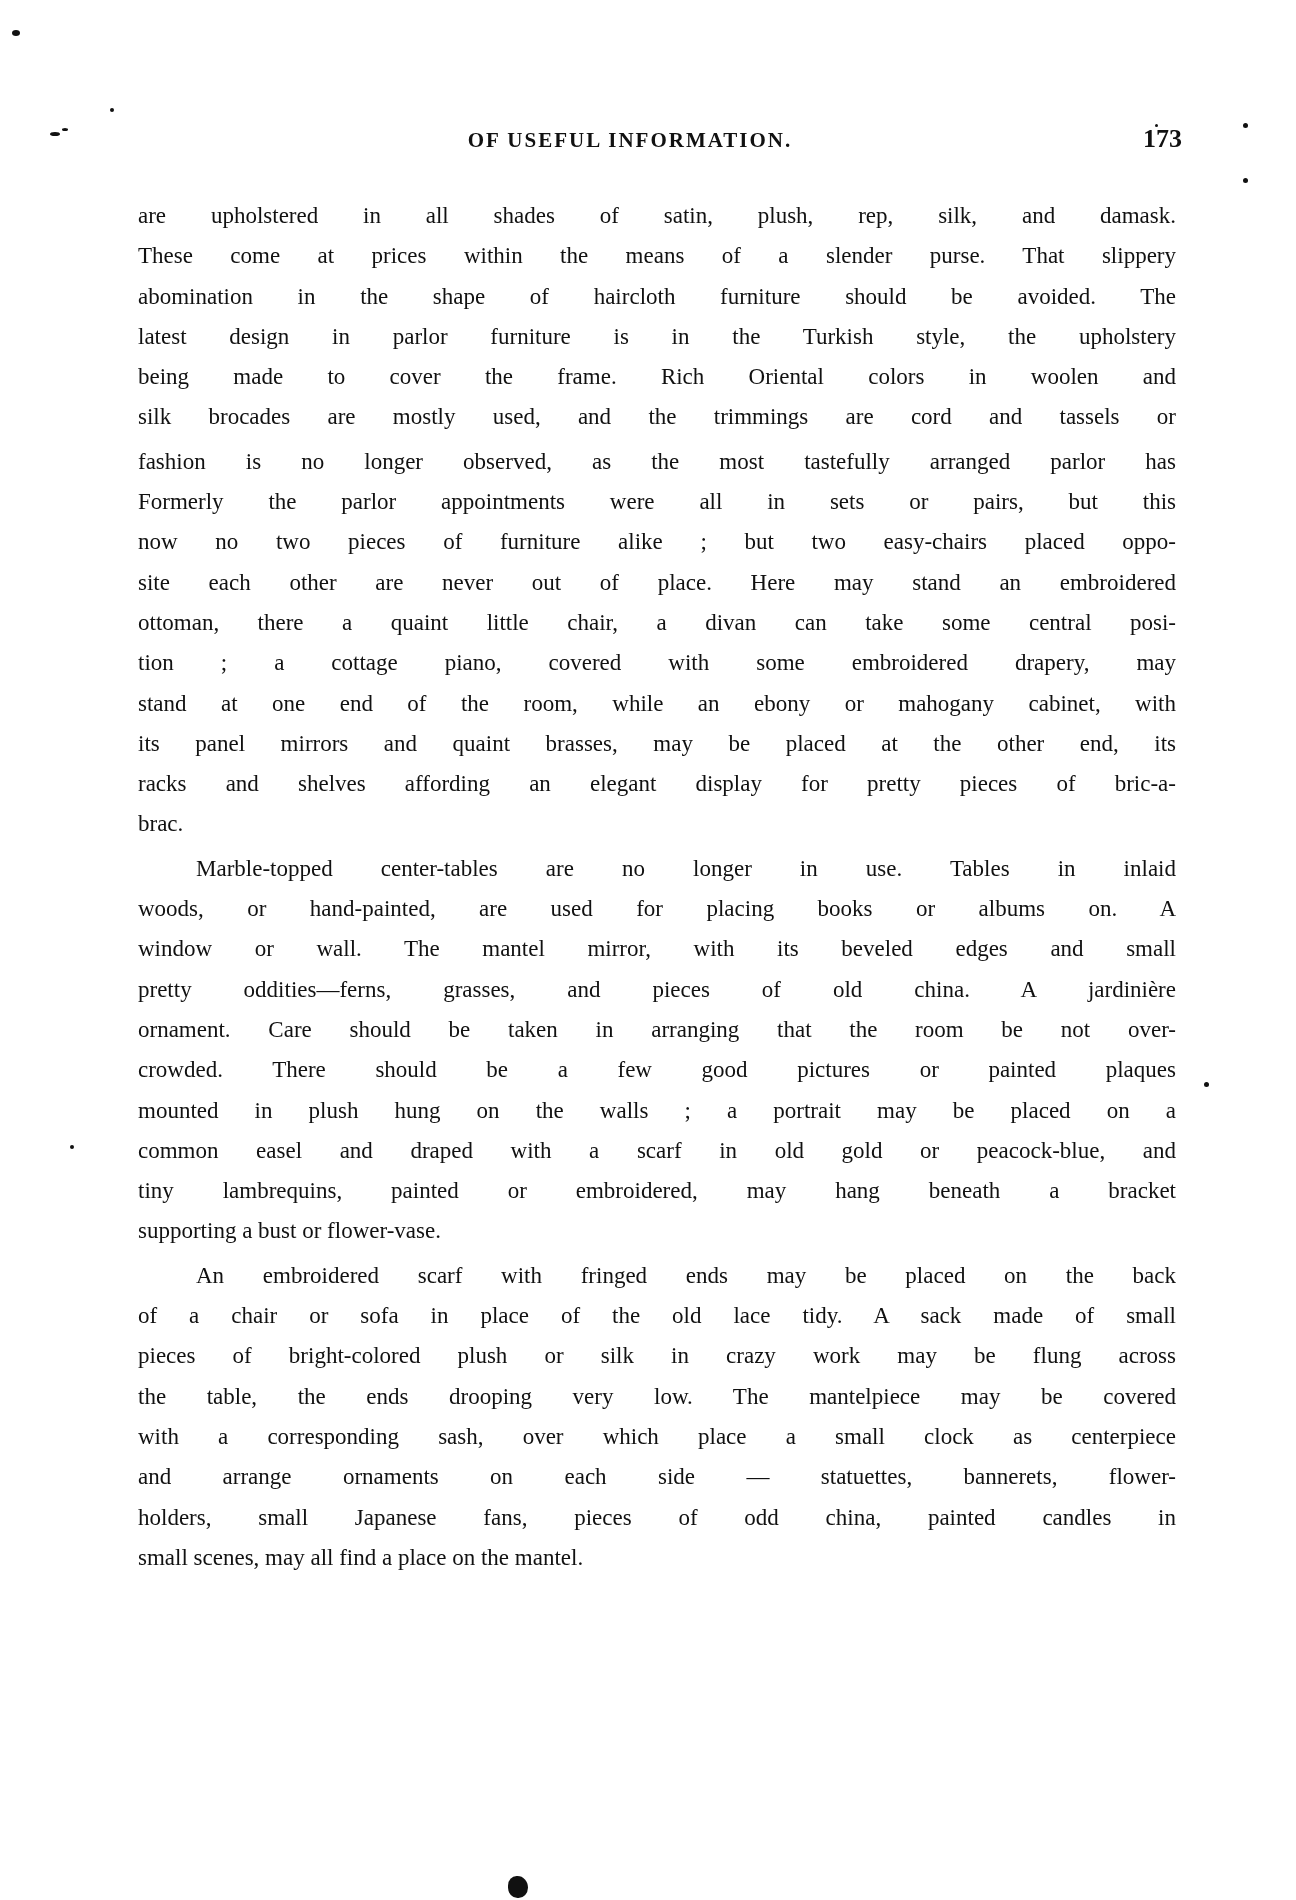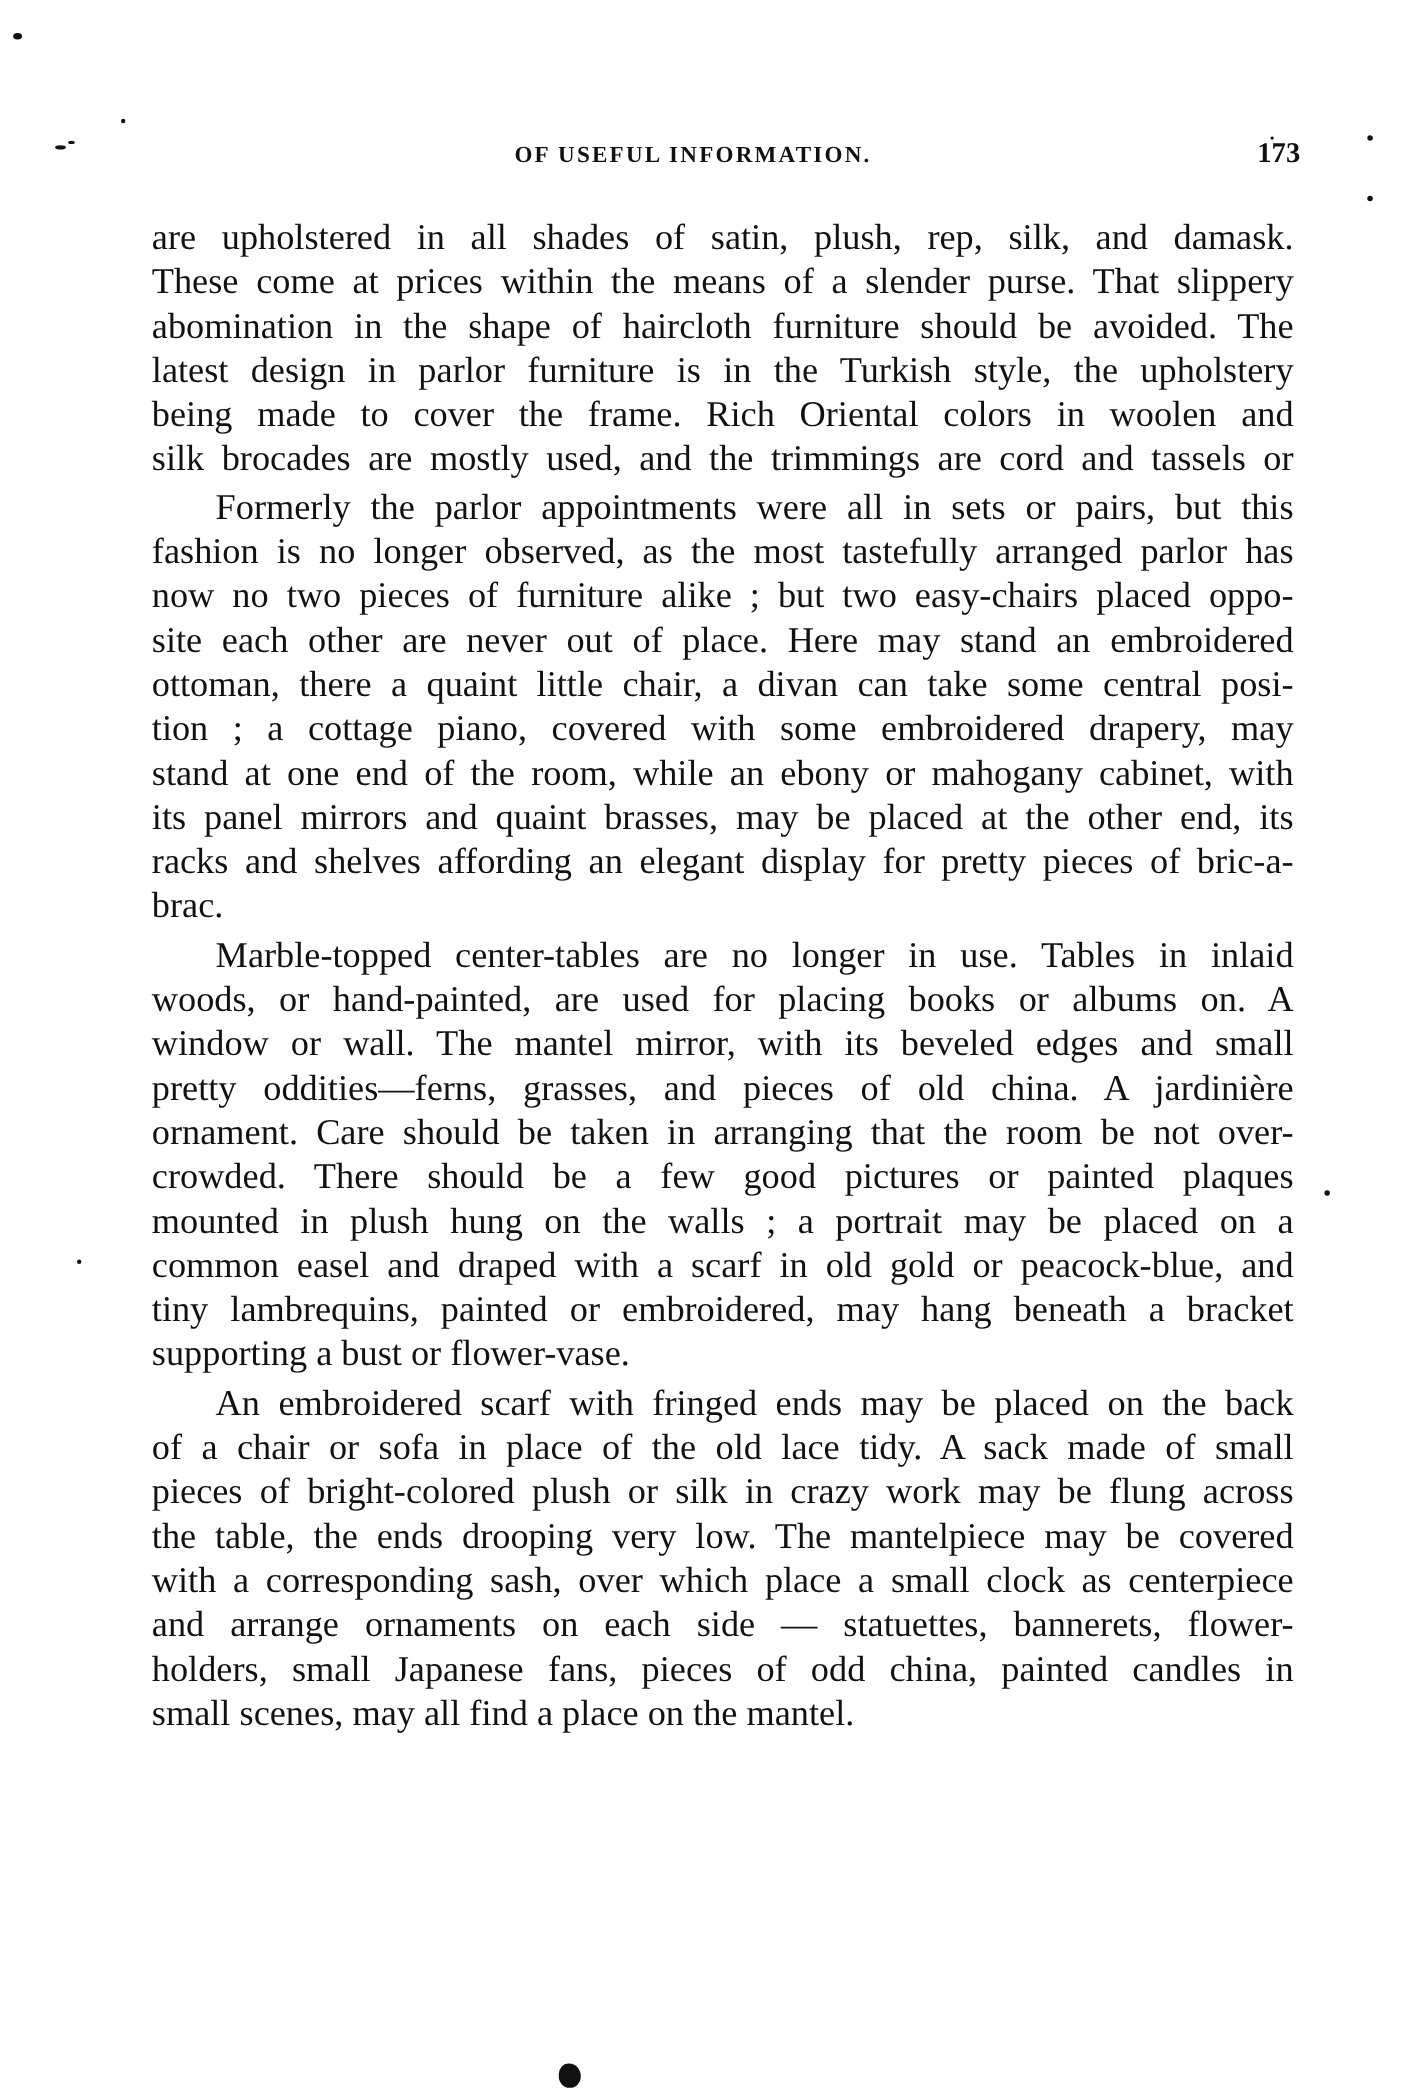--- a/index.html
+++ b/index.html
@@ -41,21 +41,21 @@
       font-weight: bold;
     }
     .body-text {
       position: absolute;
       top: 196px;
       left: 138px;
       width: 1038px;
     }
     .para {
       margin: 0 0 4px 0;
-      font-size: 33px;
+      font-size: 23px;
       line-height: 40.3px;
       text-align: justify;
       text-indent: 58px;
       hyphens: none;
     }
     .line {
       display: block;
       text-align: justify;
       text-align-last: justify;
       white-space: nowrap;
@@ -86,22 +86,22 @@
   <p class="para">
     <span class="line">are upholstered in all shades of satin, plush, rep, silk, and damask.</span>
     <span class="line">These come at prices within the means of a slender purse.  That slippery</span>
     <span class="line">abomination in the shape of haircloth furniture should be avoided.  The</span>
     <span class="line">latest design in parlor furniture is in the Turkish style, the upholstery</span>
     <span class="line">being made to cover the frame.  Rich Oriental colors in woolen and</span>
     <span class="line">silk brocades are mostly used, and the trimmings are cord and tassels or</span>
   </p>
 
   <p class="para">
+    <span class="line">fashion is no longer observed, as the most tastefully arranged parlor has</span>
     <span class="line indent">Formerly the parlor appointments were all in sets or pairs, but this</span>
-    <span class="line">fashion is no longer observed, as the most tastefully arranged parlor has</span>
     <span class="line">now no two pieces of furniture alike ; but two easy-chairs placed oppo-</span>
     <span class="line">site each other are never out of place.  Here may stand an embroidered</span>
     <span class="line">ottoman, there a quaint little chair, a divan can take some central posi-</span>
     <span class="line">tion ; a cottage piano, covered with some embroidered drapery, may</span>
     <span class="line">stand at one end of the room, while an ebony or mahogany cabinet, with</span>
     <span class="line">its panel mirrors and quaint brasses, may be placed at the other end, its</span>
     <span class="line">racks and shelves affording an elegant display for pretty pieces of bric-a-</span>
     <span class="line last">brac.</span>
   </p>
 

